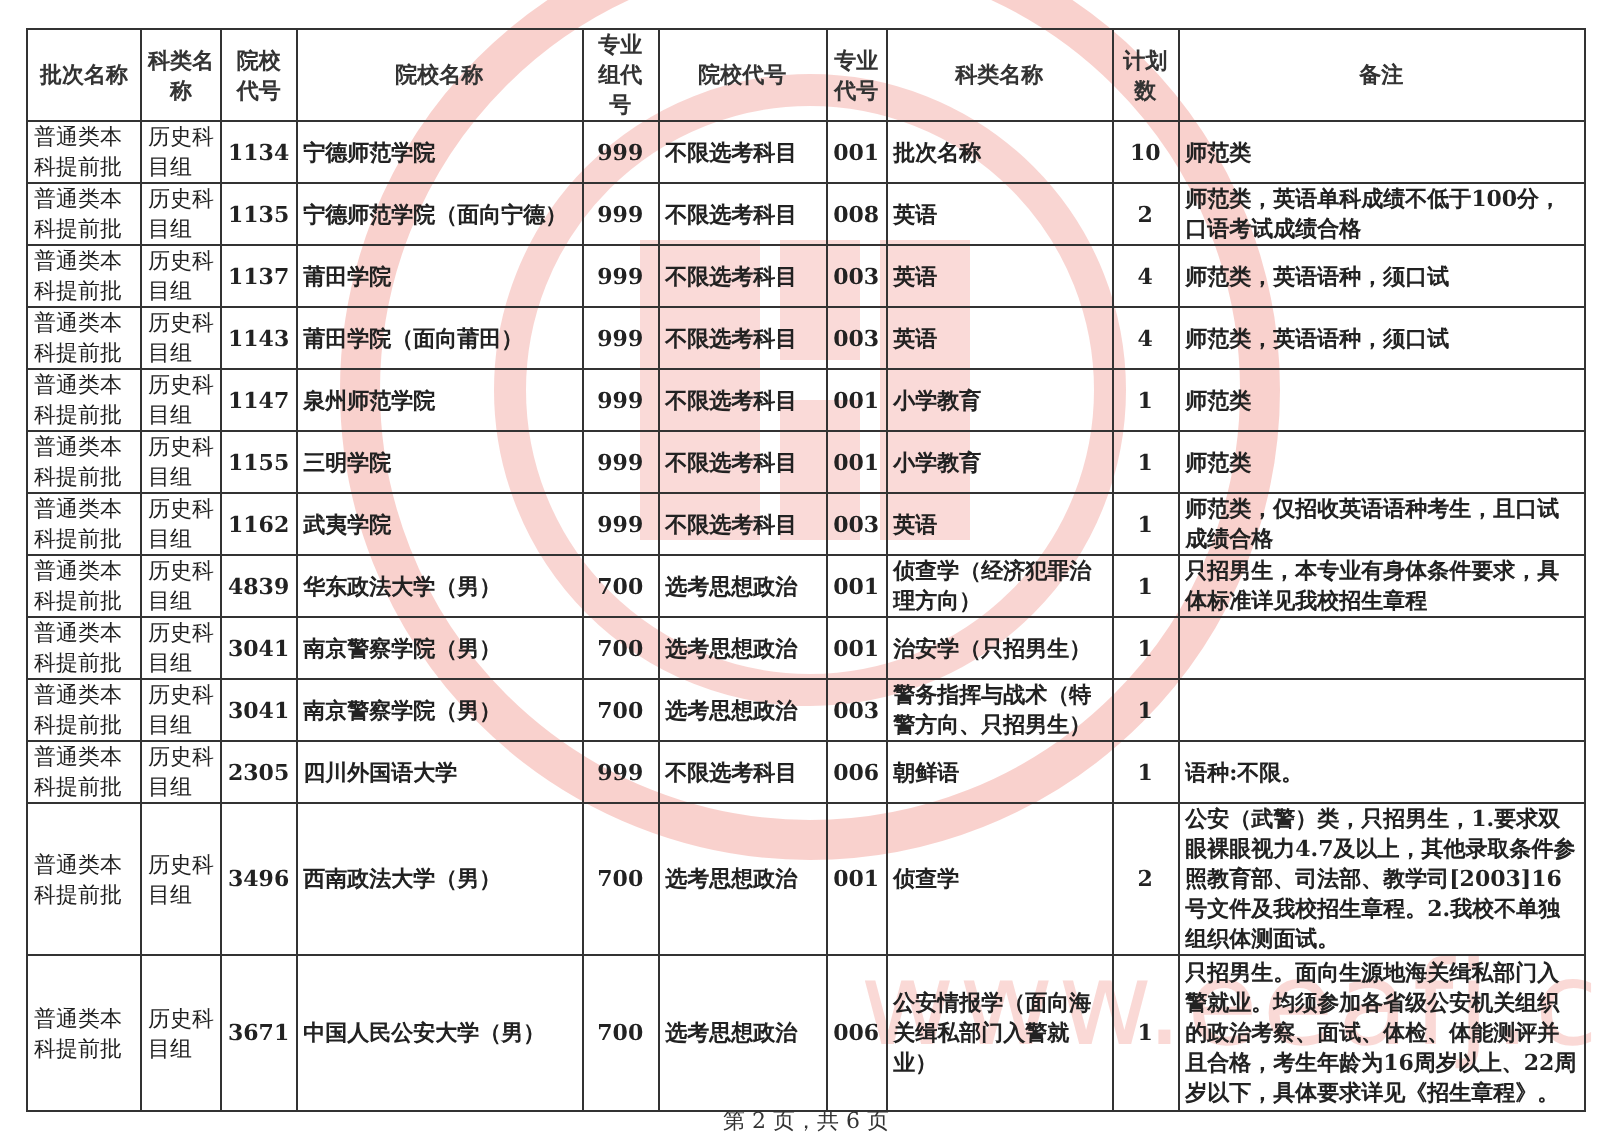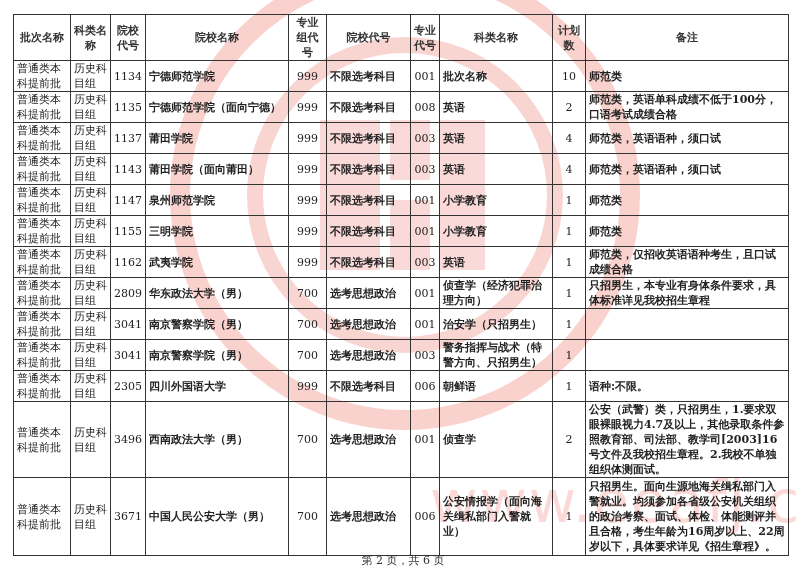--- a/index.html
+++ b/index.html
@@ -54,21 +54,21 @@
     table.plan th {
       font-family: "DejaVu Sans", sans-serif;
       font-weight: bold;
       font-size: 11px;
       text-align: center;
       height: 39px;
       color: #333;
     }
     td.c { text-align: left; }
     td.l { text-align: left; font-weight: bold; }
-    td.num { text-align: center; font-size: 11px; }
+    td.num { text-align: center; font-size: 11px; font-weight: bold; }
     .page-footer {
       position: absolute;
       top: 553px;
       left: 0;
       width: 806px;
       text-align: center;
       font-size: 11px;
       color: #333;
       z-index: 1;
     }
@@ -194,21 +194,21 @@
         <td class="num">999</td>
         <td class="l">不限选考科目</td>
         <td class="num">003</td>
         <td class="l">英语</td>
         <td class="num">1</td>
         <td class="l">师范类，仅招收英语语种考生，且口试成绩合格</td>
       </tr>
       <tr style="height: 31px;">
         <td class="c">普通类本科提前批</td>
         <td class="c">历史科目组</td>
-        <td class="num">2809</td>
+        <td class="num">4839</td>
         <td class="l">华东政法大学（男）</td>
         <td class="num">700</td>
         <td class="l">选考思想政治</td>
         <td class="num">001</td>
         <td class="l">侦查学（经济犯罪治理方向）</td>
         <td class="num">1</td>
         <td class="l">只招男生，本专业有身体条件要求，具体标准详见我校招生章程</td>
       </tr>
       <tr style="height: 31px;">
         <td class="c">普通类本科提前批</td>

